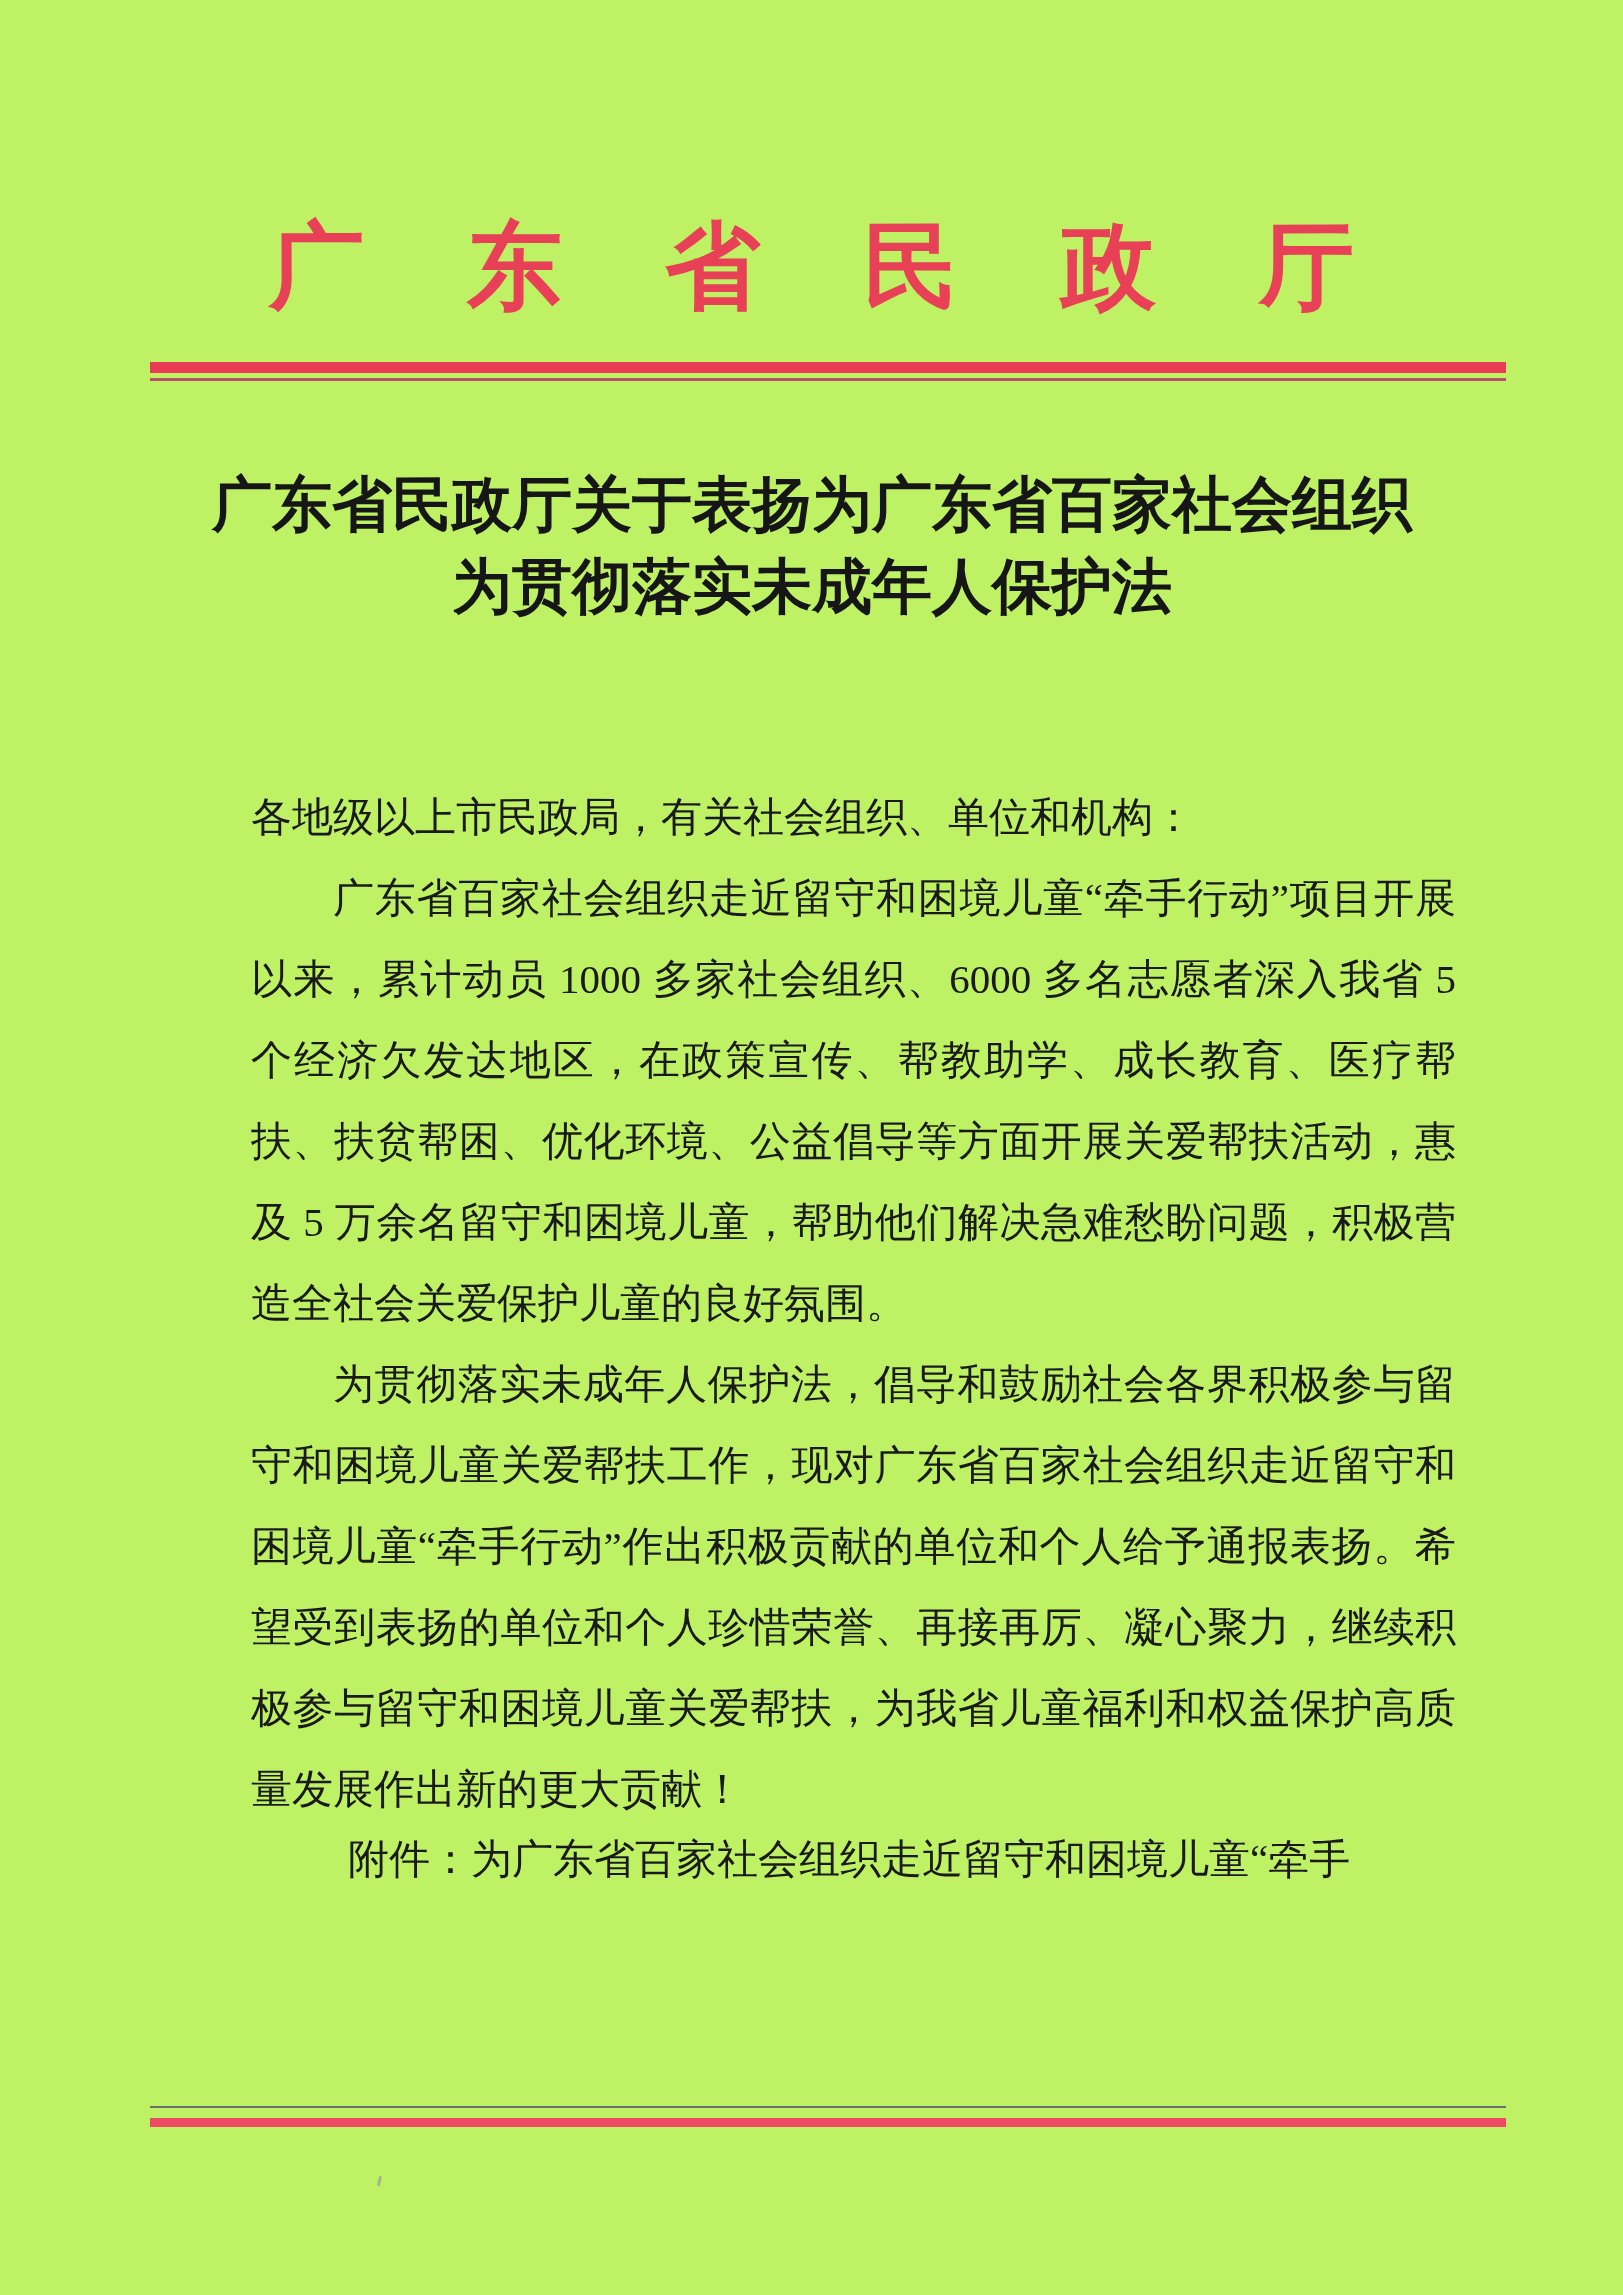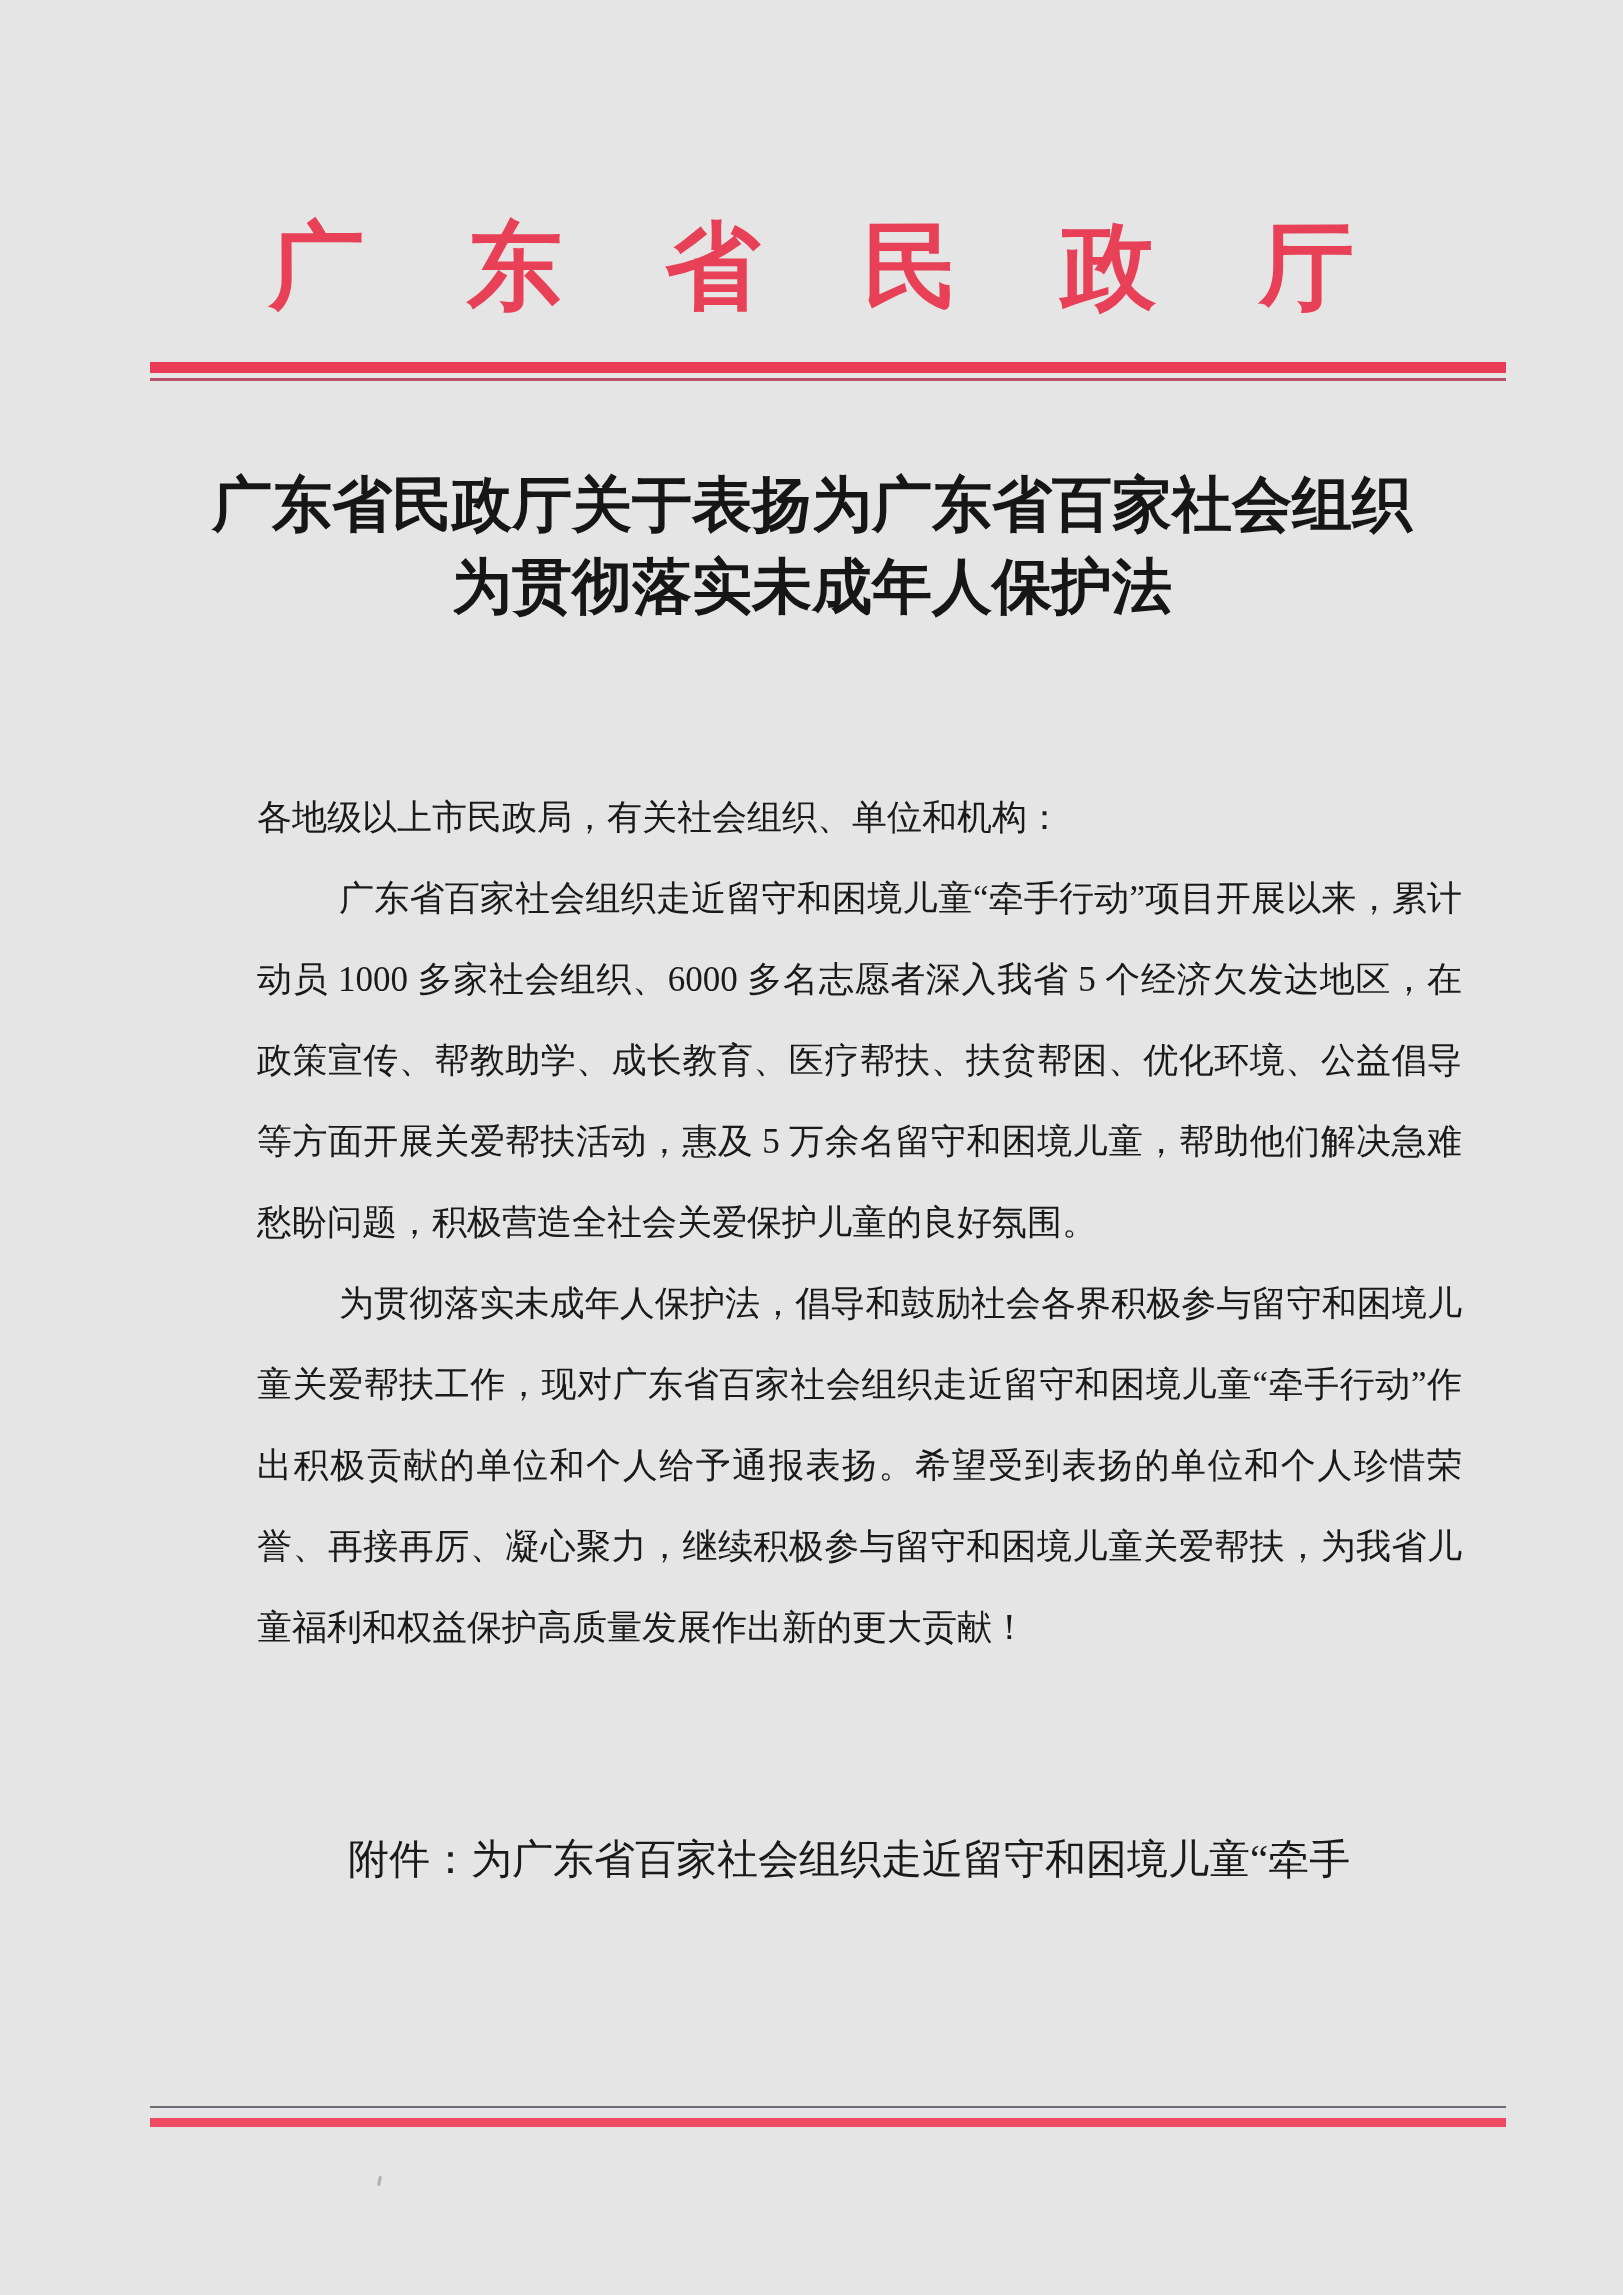--- a/index.html
+++ b/index.html
@@ -2,21 +2,21 @@
 <html style="font-size:10px"><head>
 <meta charset="utf-8">
 <style>
   * { margin: 0; padding: 0; box-sizing: border-box; }
   html, body { background: #ffffff; }
 
   .page {
     position: relative;
     width: 1623px;
     height: 2295px;
-    background: #e5e5e5;
+    background: #bef264;
     overflow: hidden;
     font-family: "Liberation Serif", "DejaVu Serif", serif;
     color: #191919;
   }
 
   
   .org-name {
     position: absolute;
     top: 220px;
     left: 0;
@@ -48,23 +48,23 @@
     line-height: 82px;
     font-weight: bold;
     color: #161616;
   }
   .doc-title .t-line { display: block; }
 
   
   .body-copy {
     position: absolute;
     top: 777px;
-    left: 257px;
+    left: 251px;
     width: 1205px;
-    font-size: 35px;
+    font-size: 41px;
     line-height: 81px;
     text-align: justify;
     color: #1a1a1a;
   }
   .body-copy p.indent { text-indent: 82px; }
 
   
   .attachment {
     position: absolute;
     top: 1819px;

